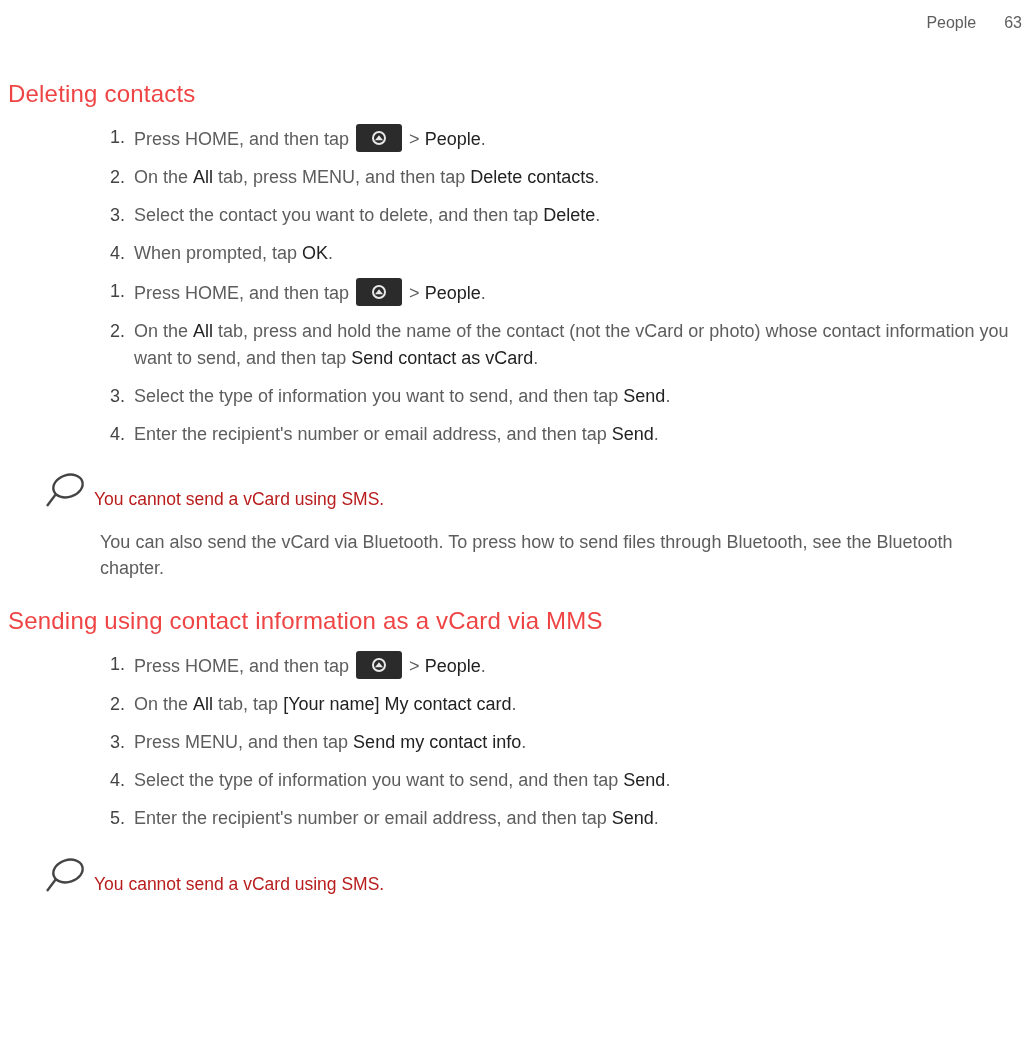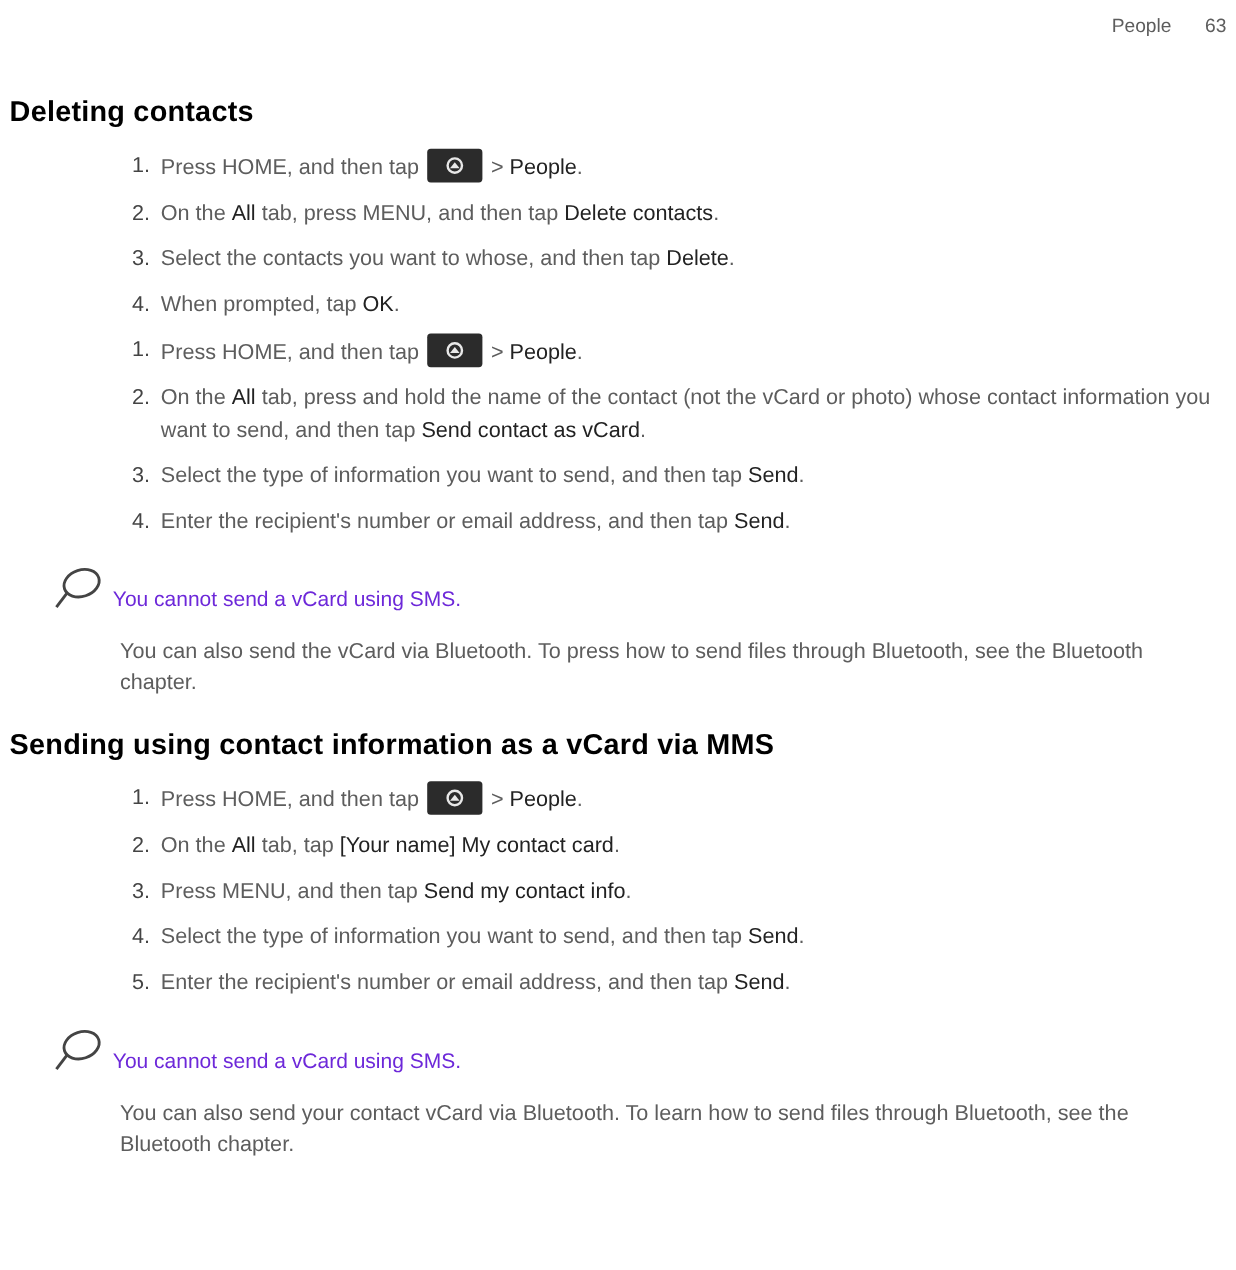--- a/index.html
+++ b/index.html
@@ -17,23 +17,23 @@
   .header {
     display: flex;
     justify-content: flex-end;
     padding: 14px 8px 30px 0;
     font-size: 16px;
     color: #5d5d5d;
   }
   .header .chapter { margin-right: 28px; }
   .section-title {
     font-size: 24px;
-    color: #000000;
+    color: #ef4444;
     margin: 18px 0 10px 8px;
-    font-weight: 700;
+    font-weight: 400;
     letter-spacing: 0.2px;
   }
   ol {
     list-style: none;
     margin: 0 20px 0 110px;
     padding: 0;
   }
   ol > li {
     position: relative;
     padding: 6px 0 6px 24px;
@@ -84,21 +84,21 @@
     margin: 18px 20px 18px 44px;
   }
   .note-icon {
     width: 44px;
     height: 40px;
     margin-right: 6px;
     flex-shrink: 0;
   }
   .note-text {
     font-size: 17.5px;
-    color: #6d28d9;
+    color: #b91c1c;
     margin-top: 18px;
   }
   .paragraph {
     margin: 12px 30px 26px 100px;
     font-size: 18px;
     line-height: 1.45;
   }
   svg.racket { display: block; }
 </style>
 </head>
@@ -116,21 +116,21 @@
     <li>
       <span class="num">1.</span>
       <span>Press HOME, and then tap </span><span class="apps-icon"></span><span> &gt; </span><span class="emph">People</span><span>.</span>
     </li>
     <li>
       <span class="num">2.</span>
       <span>On the </span><span class="emph">All</span><span> tab, press MENU, and then tap </span><span class="emph">Delete contacts</span><span>.</span>
     </li>
     <li>
       <span class="num">3.</span>
-      <span>Select the contacts you want to whose, and then tap </span><span class="emph">Delete</span><span>.</span>
+      <span>Select the contact you want to delete, and then tap </span><span class="emph">Delete</span><span>.</span>
     </li>
     <li>
       <span class="num">4.</span>
       <span>When prompted, tap </span><span class="emph">OK</span><span>.</span>
     </li>
   </ol>
 
   <ol>
     <li>
       <span class="num">1.</span>
@@ -189,15 +189,14 @@
   <div class="note-row">
     <div class="note-icon">
       <svg class="racket" viewBox="0 0 44 40" fill="none" stroke="#444" stroke-width="2.4">
         <ellipse cx="24" cy="15" rx="15" ry="11" transform="rotate(-18 24 15)"></ellipse>
         <line x1="12" y1="23" x2="3" y2="35"></line>
       </svg>
     </div>
     <div class="note-text">You cannot send a vCard using SMS.</div>
   </div>
 
-  <div class="paragraph">You can also send your contact vCard via Bluetooth. To learn how to send files through Bluetooth, see the Bluetooth chapter.</div>
 
 </div>
 
 </body></html>

